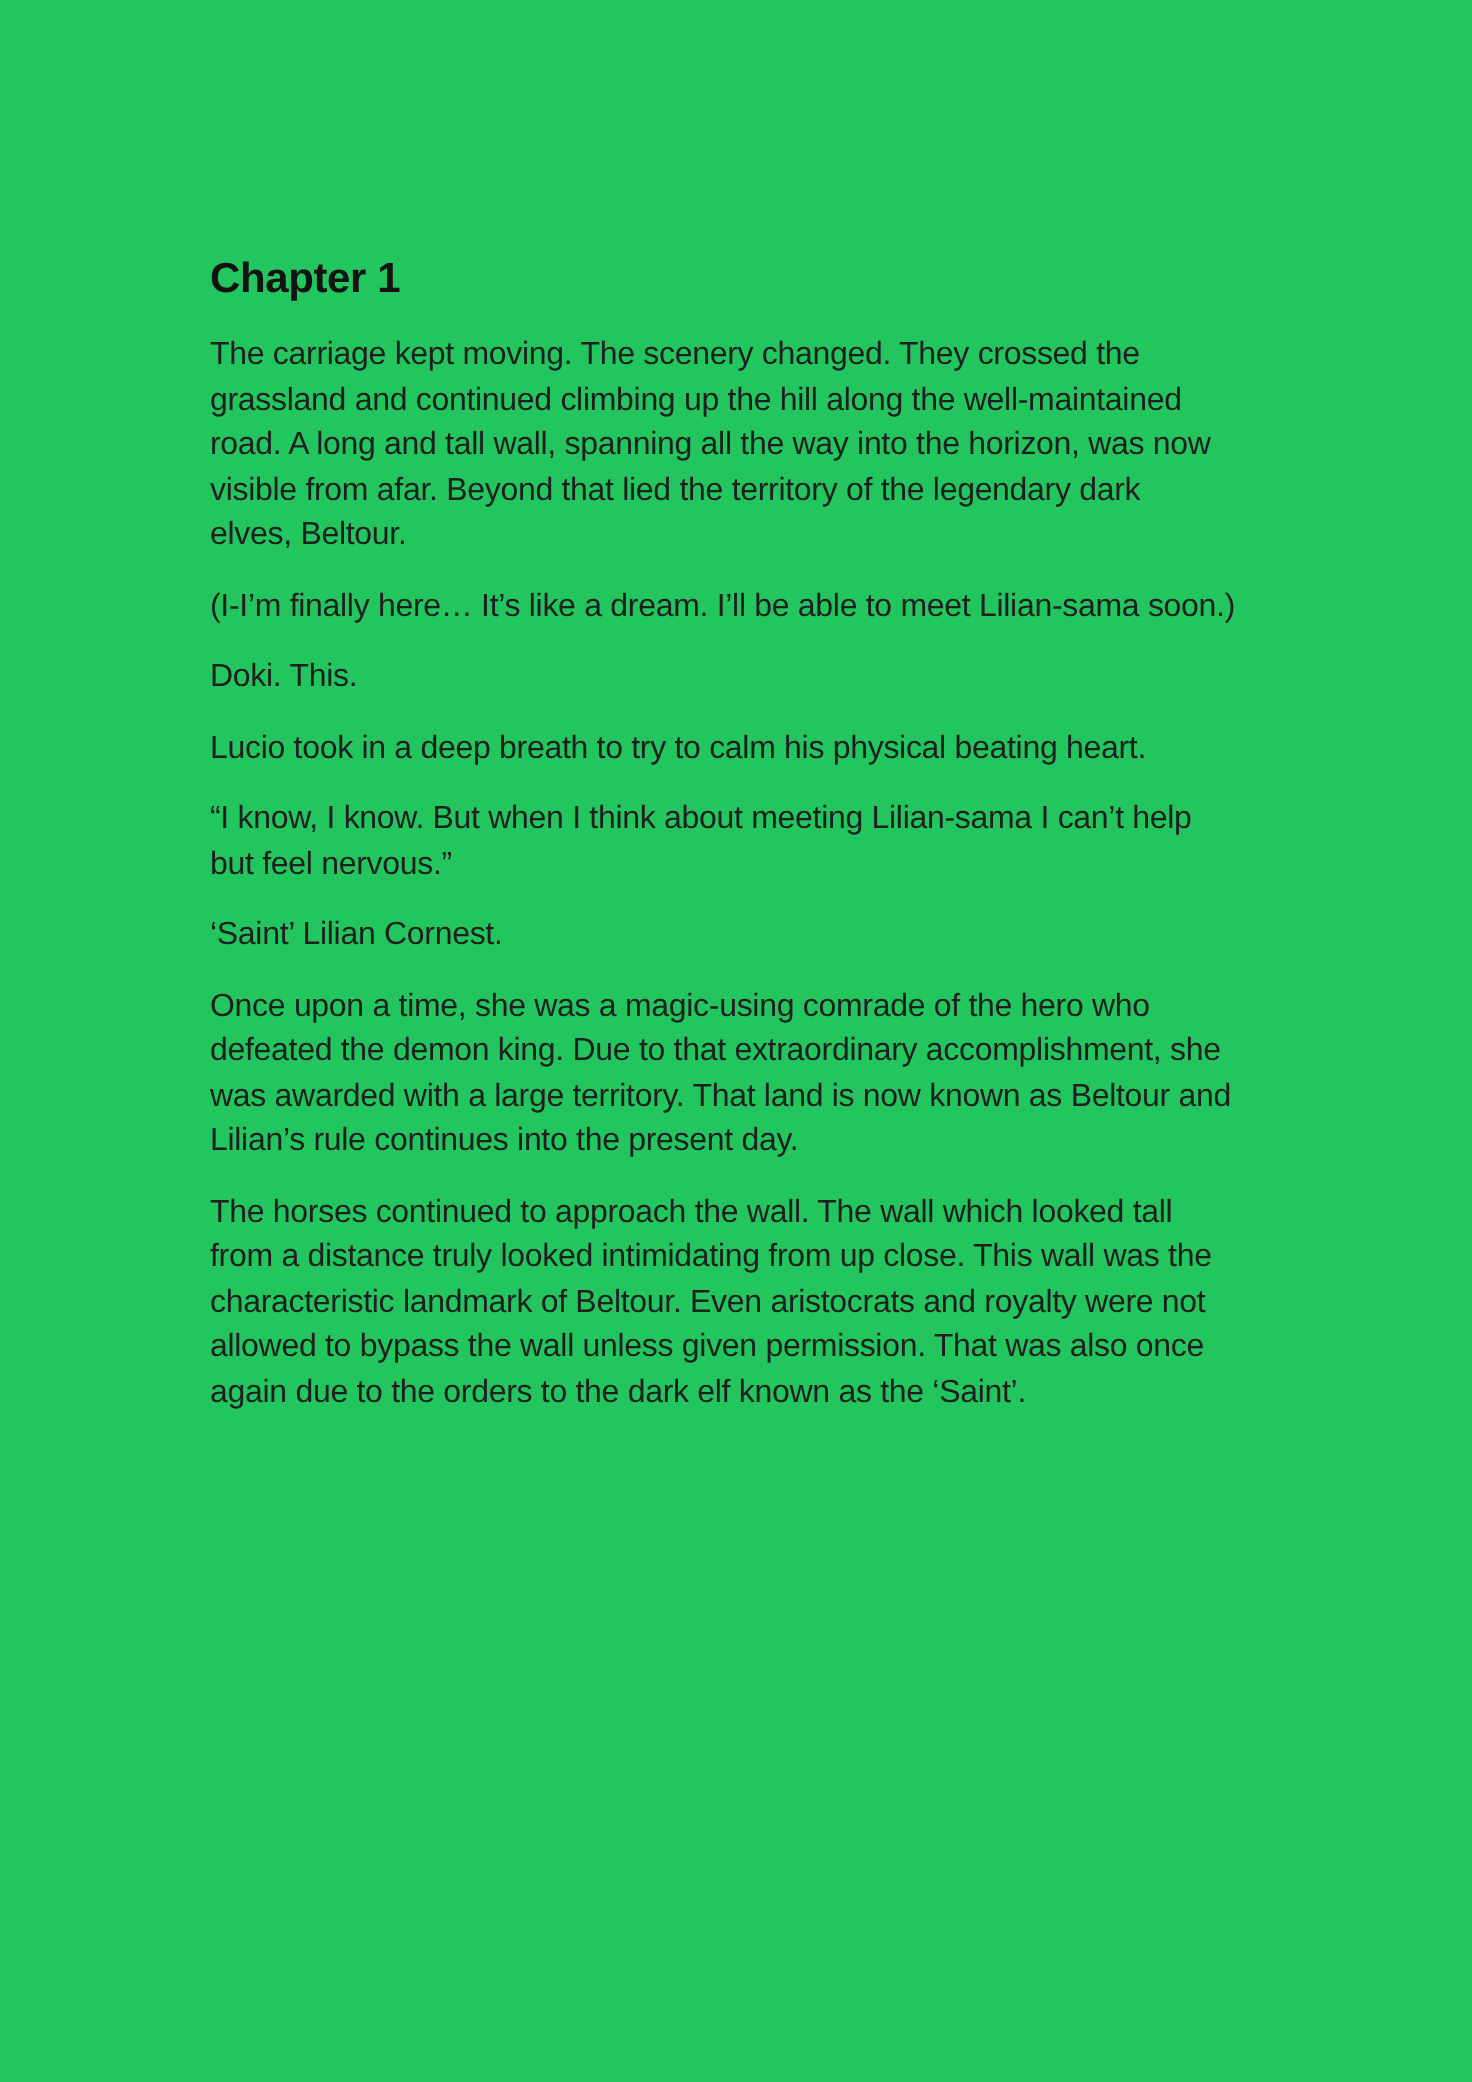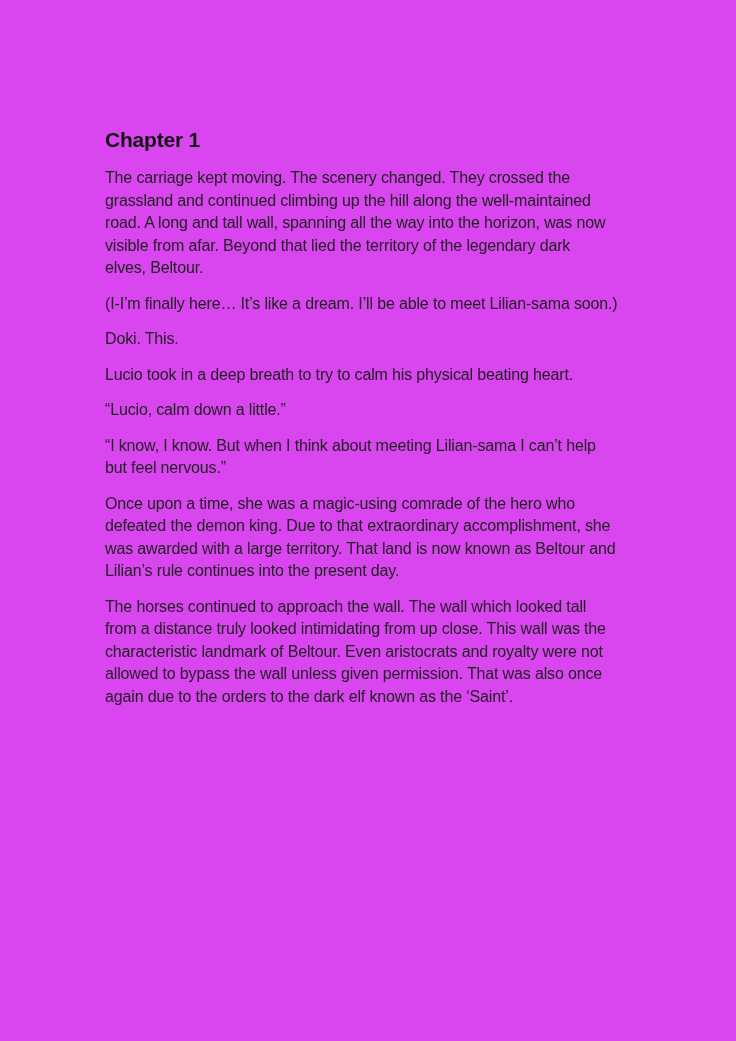--- a/index.html
+++ b/index.html
@@ -12,21 +12,21 @@
     background: #fdfdfd;
     font-family: "Liberation Sans", "DejaVu Sans", sans-serif;
     color: #1f1f1f;
     overflow: hidden;
   }
   .page {
     box-sizing: border-box;
     width: 736px;
     height: 1041px;
     padding: 126px 10px 0 105px;
-    background: #d946ef;
+    background: #22c55e;
   }
   .text-block {
     width: 620px;
   }
   h1.chapter-heading {
     font-size: 21px;
     line-height: 28px;
     font-weight: 700;
     letter-spacing: -0.2px;
     color: #131313;
@@ -49,23 +49,23 @@
     <h1 class="chapter-heading">Chapter 1</h1>
 
     <p class="body-paragraph">The carriage kept moving. The scenery changed. They crossed the
 grassland and continued climbing up the hill along the well-maintained
 road. A long and tall wall, spanning all the way into the horizon, was now
 visible from afar. Beyond that lied the territory of the legendary dark
 elves, Beltour.</p>
     <p class="body-paragraph">(I-I’m finally here… It’s like a dream. I’ll be able to meet Lilian-sama soon.)</p>
     <p class="body-paragraph">Doki. This.</p>
     <p class="body-paragraph">Lucio took in a deep breath to try to calm his physical beating heart.</p>
-    <p class="body-paragraph">“Lucio, calm down a little.”</p>
     <p class="body-paragraph">“I know, I know. But when I think about meeting Lilian-sama I can’t help
 but feel nervous.”</p>
+    <p class="body-paragraph">‘Saint’ Lilian Cornest.</p>
     <p class="body-paragraph">Once upon a time, she was a magic-using comrade of the hero who
 defeated the demon king. Due to that extraordinary accomplishment, she
 was awarded with a large territory. That land is now known as Beltour and
 Lilian’s rule continues into the present day.</p>
     <p class="body-paragraph">The horses continued to approach the wall. The wall which looked tall
 from a distance truly looked intimidating from up close. This wall was the
 characteristic landmark of Beltour. Even aristocrats and royalty were not
 allowed to bypass the wall unless given permission. That was also once
 again due to the orders to the dark elf known as the ‘Saint’.</p>
   </div>

